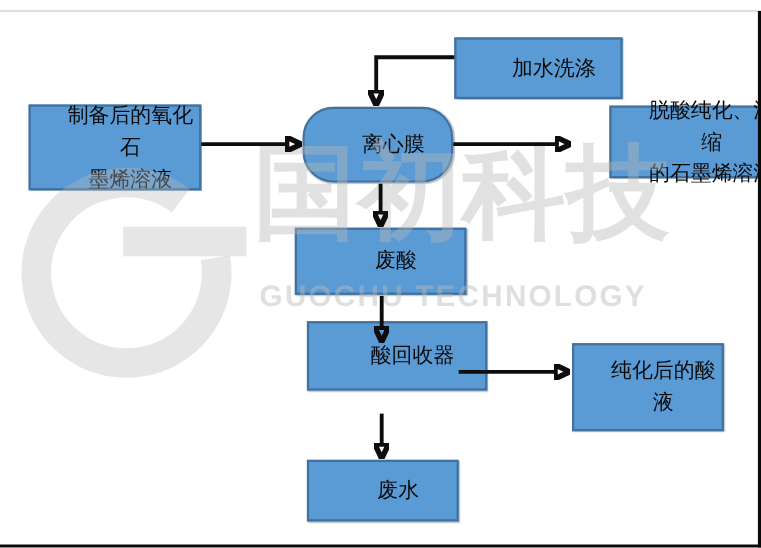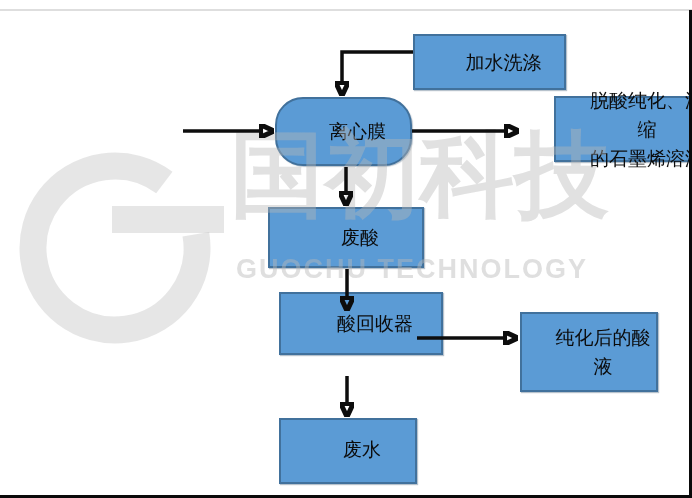--- a/index.html
+++ b/index.html
@@ -29,21 +29,21 @@
     white-space: pre-line;
     padding-left: 28px;
   }
   .n-prepared          { left: 26px;  top: 95px;  width: 157px; height: 78px; }
   .n-washing           { left: 413px; top: 34px;  width: 153px; height: 56px; }
   .n-centrifuge        { left: 275px; top: 97px;  width: 137px; height: 69px; border-radius: 28px; }
   .n-purified-graphene { left: 519px; top: 96px;  width: 158px; height: 66px; margin-left: 35px; }
   .n-waste-acid        { left: 268px; top: 207px; width: 156px; height: 61px; }
   .n-acid-recovery     { left: 279px; top: 292px; width: 164px; height: 63px; }
   .n-purified-acid     { left: 520px; top: 312px; width: 138px; height: 80px; }
-  .n-waste-water       { left: 279px; top: 418px; width: 138px; height: 66px; font-family: Liberation Mono, monospace; }
+  .n-waste-water       { left: 279px; top: 418px; width: 138px; height: 56px; }
 
   
   .watermark {
     position: absolute;
     inset: 0;
     pointer-events: none;
   }
   .wm-logo { position: absolute; left: 15px; top: 148px; }
   .wm-cn {
     position: absolute;
@@ -84,20 +84,22 @@
   
   .frame-top    { position: absolute; left: 0;   top: 9px;   width: 692px; height: 2px;  background: #dedede; }
   .frame-right  { position: absolute; left: 689px; top: 10px; width: 3px;  height: 488px; background: #0a0a0a; }
   .frame-bottom { position: absolute; left: 0;   top: 495px; width: 692px; height: 3px;  background: #0a0a0a; }
 </style>
 </head>
 <body>
 
 <div id="canvas">
 
+  <div class="node n-prepared">制备后的氧化石
+墨烯溶液</div>
   <div class="node n-washing">加水洗涤</div>
   <div class="node n-centrifuge">离心膜</div>
   <div class="node n-purified-graphene">脱酸纯化、浓缩
 的石墨烯溶液</div>
   <div class="node n-waste-acid">废酸</div>
   <div class="node n-acid-recovery">酸回收器</div>
   <div class="node n-purified-acid">纯化后的酸液</div>
   <div class="node n-waste-water">废水</div>
 
   <div class="watermark">

